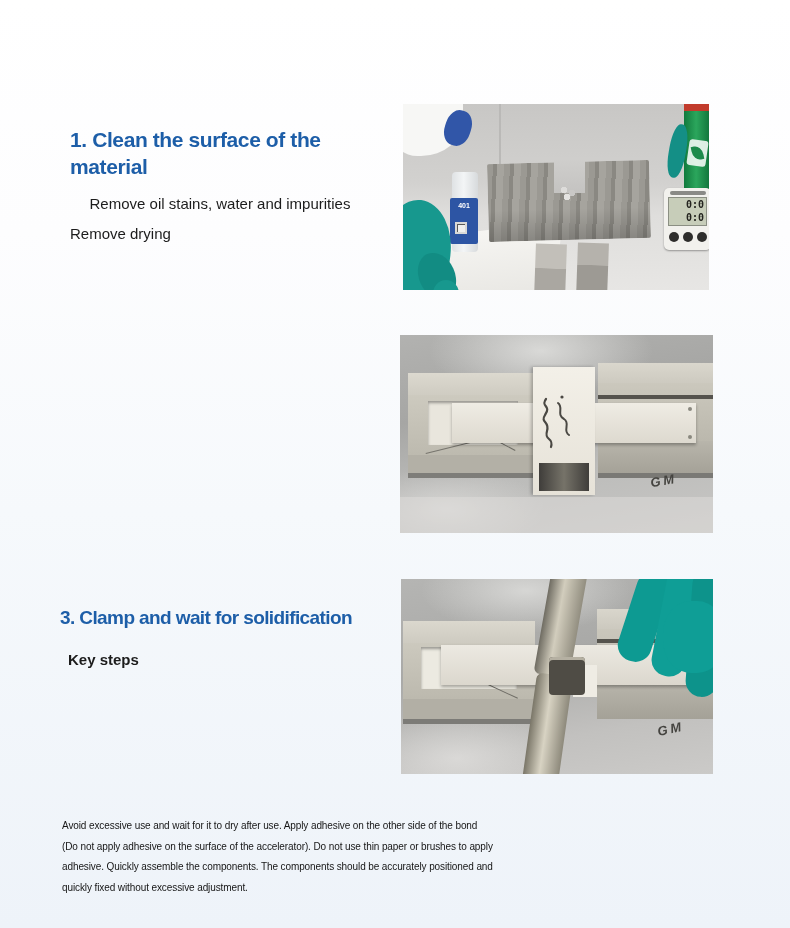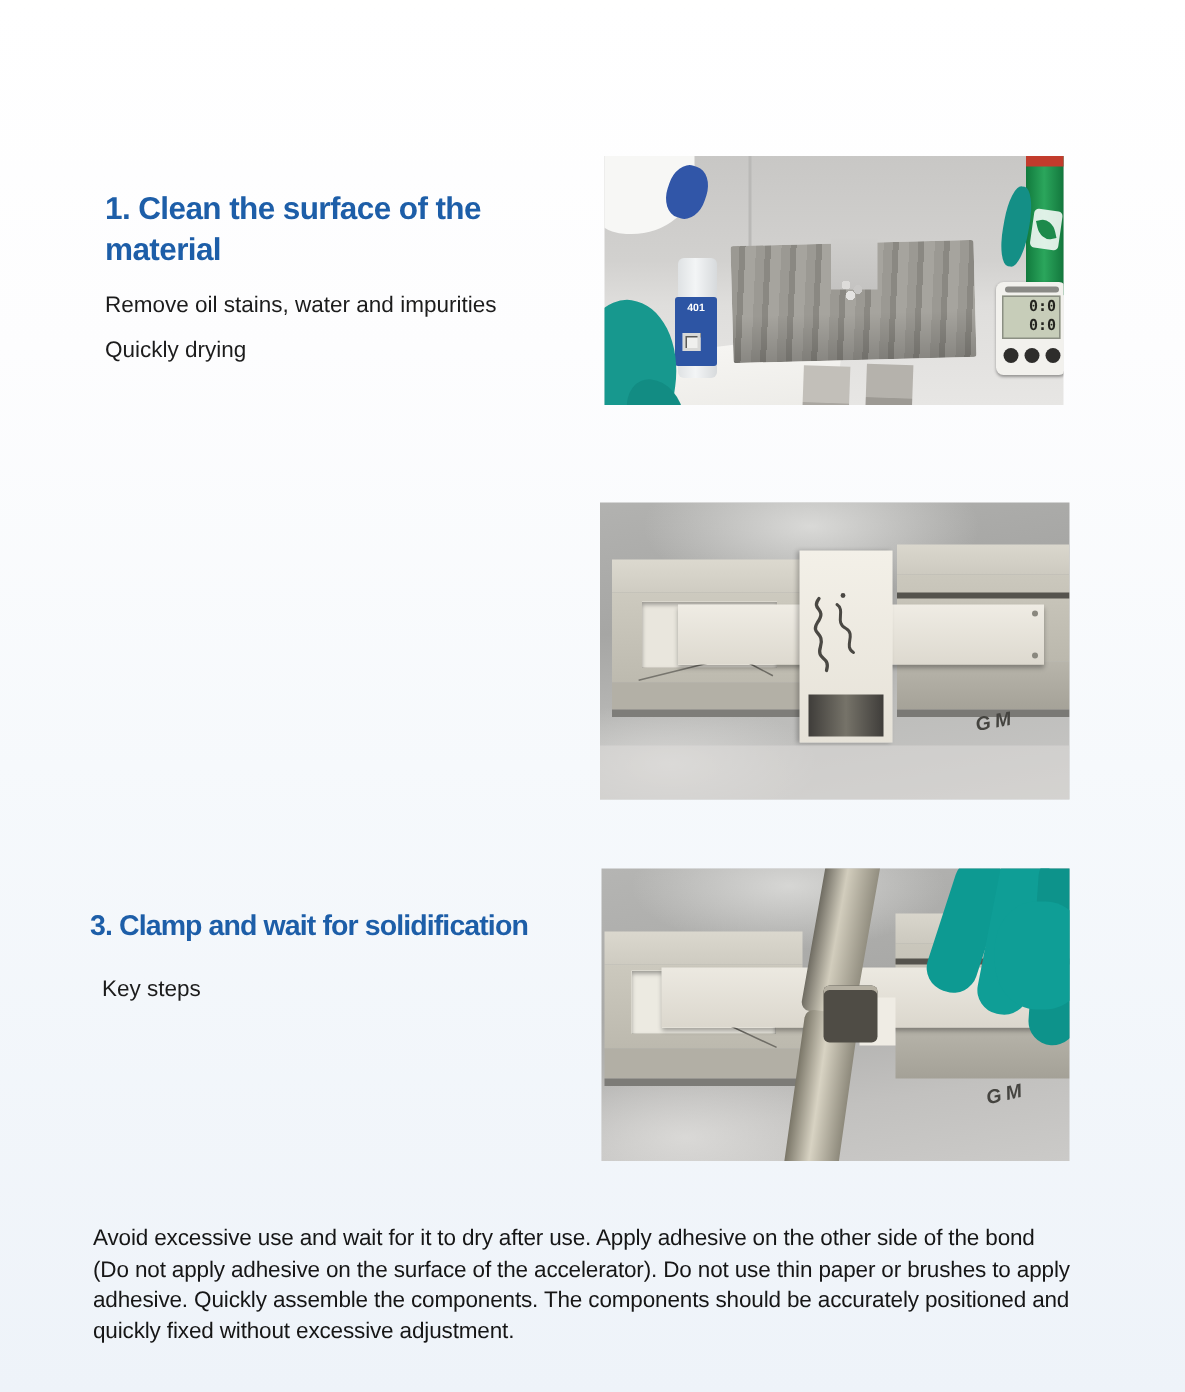--- a/index.html
+++ b/index.html
@@ -22,37 +22,37 @@
     position:absolute;
     color:#1d5ea8;font-weight:700;
     white-space:pre-line;
   }
   .step-body{
     position:absolute;
     color:#1c1c1c;font-size:15px;line-height:19px;
     white-space:pre-line;
   }
   #s1-heading{left:70px;top:126px;width:335px;font-size:21px;line-height:27px;letter-spacing:-0.4px;}
-  #s1-line1{left:70px;top:194px;width:300px;}
+  #s1-line1{left:70px;top:194px;width:300px;text-align:center;}
   #s1-line2{left:70px;top:224px;width:300px;}
   #s2-heading{left:63px;top:360px;width:200px;font-size:22px;letter-spacing:-0.4px;}
   #s2-body{left:64px;top:404px;width:250px;}
   #s3-heading{left:60px;top:607px;width:345px;font-size:19px;letter-spacing:-0.6px;white-space:nowrap;}
-  #s3-line1{left:68px;top:650px;width:200px;}
+  #s3-line1{left:68px;top:650px;width:200px;font-weight:bold;}
   #s3-line2{left:68px;top:678px;width:240px;}
   
   #footer-note{
     position:absolute;left:62px;top:816px;width:690px;
-    color:#161616;font-size:15px;line-height:20.5px;
+    color:#161616;font-size:10px;line-height:20.5px;
     white-space:pre-line;letter-spacing:-0.1px;
   }
   
   .photo{position:absolute;overflow:hidden;}
   .photo *{position:absolute;}
-  #photo1{left:403px;top:104px;width:306px;height:166px;
+  #photo1{left:403px;top:104px;width:306px;height:186px;
     background:linear-gradient(180deg,#c8c7c5 0%,#d2d1cf 42%,#dfdedc 60%,#e7e6e4 100%);}
   #photo2{left:400px;top:335px;width:313px;height:198px;
     background:
       radial-gradient(ellipse 160px 70px at 45% 8%, rgba(232,232,230,.75), rgba(232,232,230,0) 70%),
       radial-gradient(ellipse 140px 60px at 15% 88%, rgba(228,227,225,.6), rgba(228,227,225,0) 70%),
       linear-gradient(170deg,#b2b2b0 0%,#a6a6a4 35%,#bcbcba 65%,#c8c7c5 100%);}
   #photo3{left:401px;top:579px;width:312px;height:195px;
     background:
       radial-gradient(ellipse 150px 60px at 40% 6%, rgba(230,230,228,.7), rgba(230,230,228,0) 70%),
       radial-gradient(ellipse 150px 70px at 18% 92%, rgba(230,229,227,.65), rgba(230,229,227,0) 70%),
@@ -145,21 +145,21 @@
 </style>
 </head>
 <body>
 
 <div id="page">
 
 
   <div class="step-heading" id="s1-heading">1. Clean the surface of the
 material</div>
   <div class="step-body" id="s1-line1">Remove oil stains, water and impurities</div>
-  <div class="step-body" id="s1-line2">Quickly drying</div>
+  <div class="step-body" id="s1-line2">Remove drying</div>
 
   <div class="photo" id="photo1">
     <div class="p1-wallline"></div>
     <div class="p1-sleeve"></div>
     <div class="p1-sleeve-blue"></div>
     <div class="p1-cloth"></div>
     <div class="p1-bottle"></div>
     <div class="p1-bottle-label">401</div>
     <div class="p1-bottle-qr"></div>
     <div class="p1-glove"></div>

